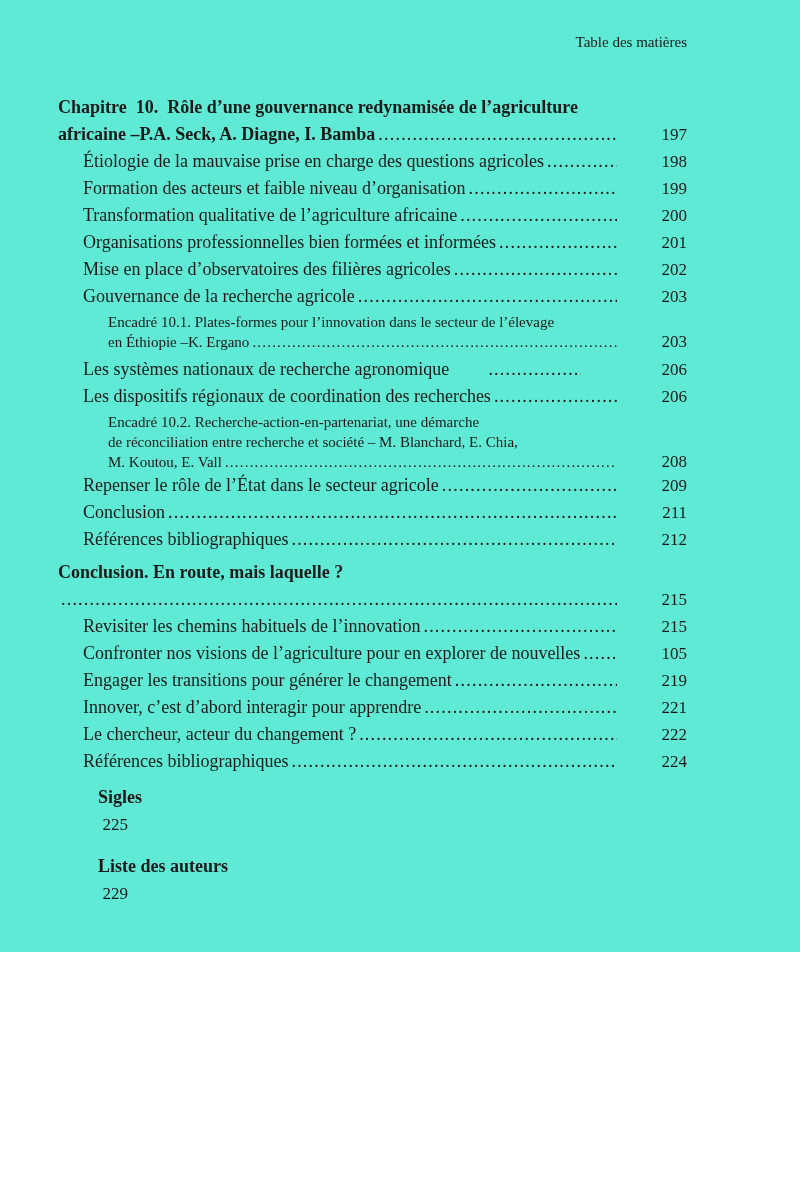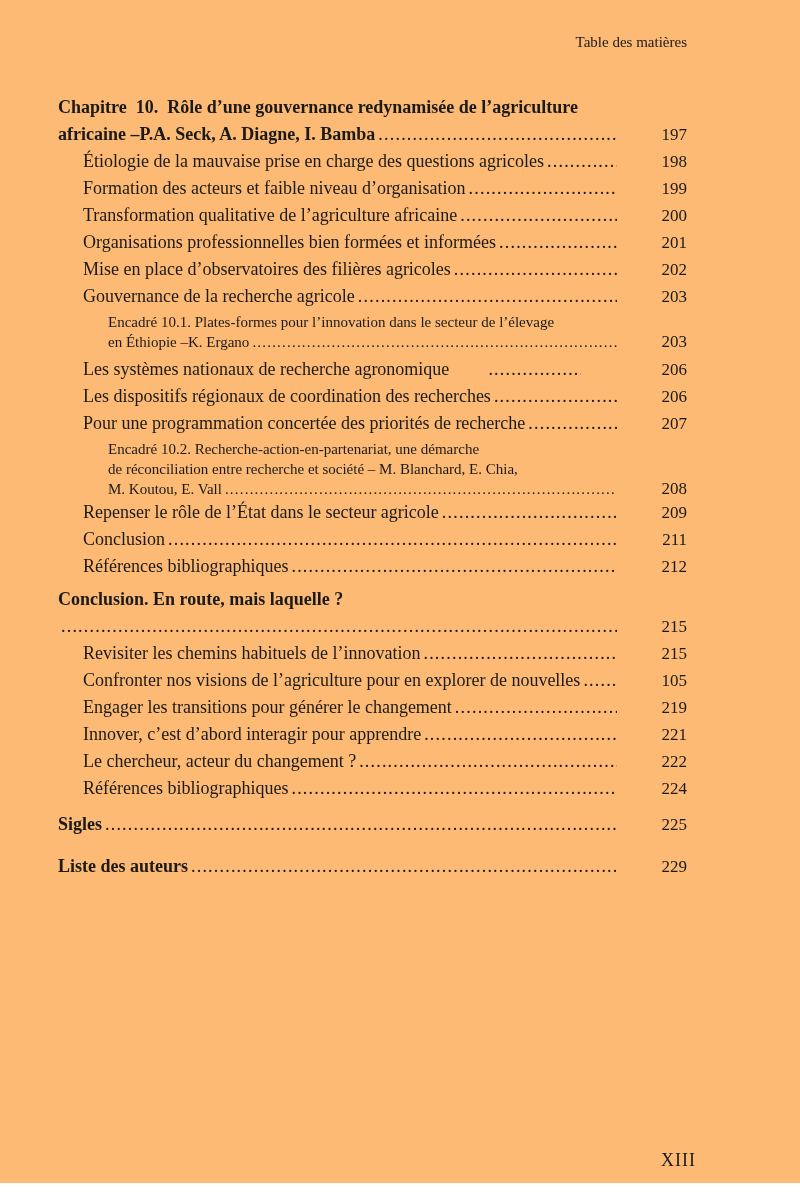--- a/index.html
+++ b/index.html
@@ -3,21 +3,21 @@
 <meta charset="utf-8">
 <style>
   * { box-sizing: border-box; }
   html, body { margin: 0; padding: 0; }
   body {
     width: 800px; height: 1200px;
     background: #ffffff;
     color: #1a1a1a;
     font-family: "Liberation Serif", "DejaVu Serif", serif;
   }
-  .page { position: relative; width: 800px; height: 1183px; overflow: hidden; background: #fdba74; }
+  .page { position: relative; width: 800px; height: 952px; overflow: hidden; background: #5eead4; }
 
   .running-head { position: absolute; top: 34px; right: 113px; font-size: 15px; }
 
   .toc { position: absolute; top: 94px; left: 58px; width: 629px; }
 
   .row { display: flex; align-items: baseline; }
 
   .lvl0 { font-size: 18px; line-height: 27px; font-weight: bold; }
   .lvl1 { font-size: 18px; line-height: 27px; padding-left: 25px; }
   .lvl2 { font-size: 15px; line-height: 20px; padding-left: 50px; }
@@ -41,21 +41,21 @@
     text-align: right; font-size: 17px;
     font-weight: normal; font-style: normal;
   }
 
   .mt2 { margin-top: 2px; }
   .mt4 { margin-top: 4px; gap: 36px; }
   .mt6 { margin-top: 6px; }
   .mt8 { margin-top: 8px; }
   .mt13 { margin-top: 13px; }
 
-  .bm { font-size: 18px; line-height: 28px; }
+  .bm { font-size: 18px; line-height: 28px; flex-direction: column; }
   .bm .t { font-weight: bold; }
 
   .folio { position: absolute; top: 1150px; right: 104px; font-size: 18px; letter-spacing: 1px; }
 </style>
 </head>
 <body>
 
 <div class="page">
 
   <div class="running-head">Table des matières</div>
@@ -114,25 +114,20 @@
 
       <div class="row lvl1 mt4">
         <span class="t">Les systèmes nationaux de recherche agronomique</span>
         <span class="leader"></span>
         <span class="pg">206</span>
       </div>
       <div class="row lvl1">
         <span class="t">Les dispositifs régionaux de coordination des recherches</span>
         <span class="leader"></span>
         <span class="pg">206</span>
-      </div>
-      <div class="row lvl1">
-        <span class="t">Pour une programmation concertée des priorités de recherche</span>
-        <span class="leader"></span>
-        <span class="pg">207</span>
       </div>
 
       <div class="mt2">
         <div class="lvl2">Encadré 10.2. Recherche-action-en-partenariat, une démarche</div>
         <div class="lvl2">
           <span>de réconciliation entre recherche et société – </span><span class="it">M. Blanchard, E. Chia,</span>
         </div>
         <div class="row lvl2">
           <span class="t it">M. Koutou, E. Vall</span>
           <span class="leader"></span>

